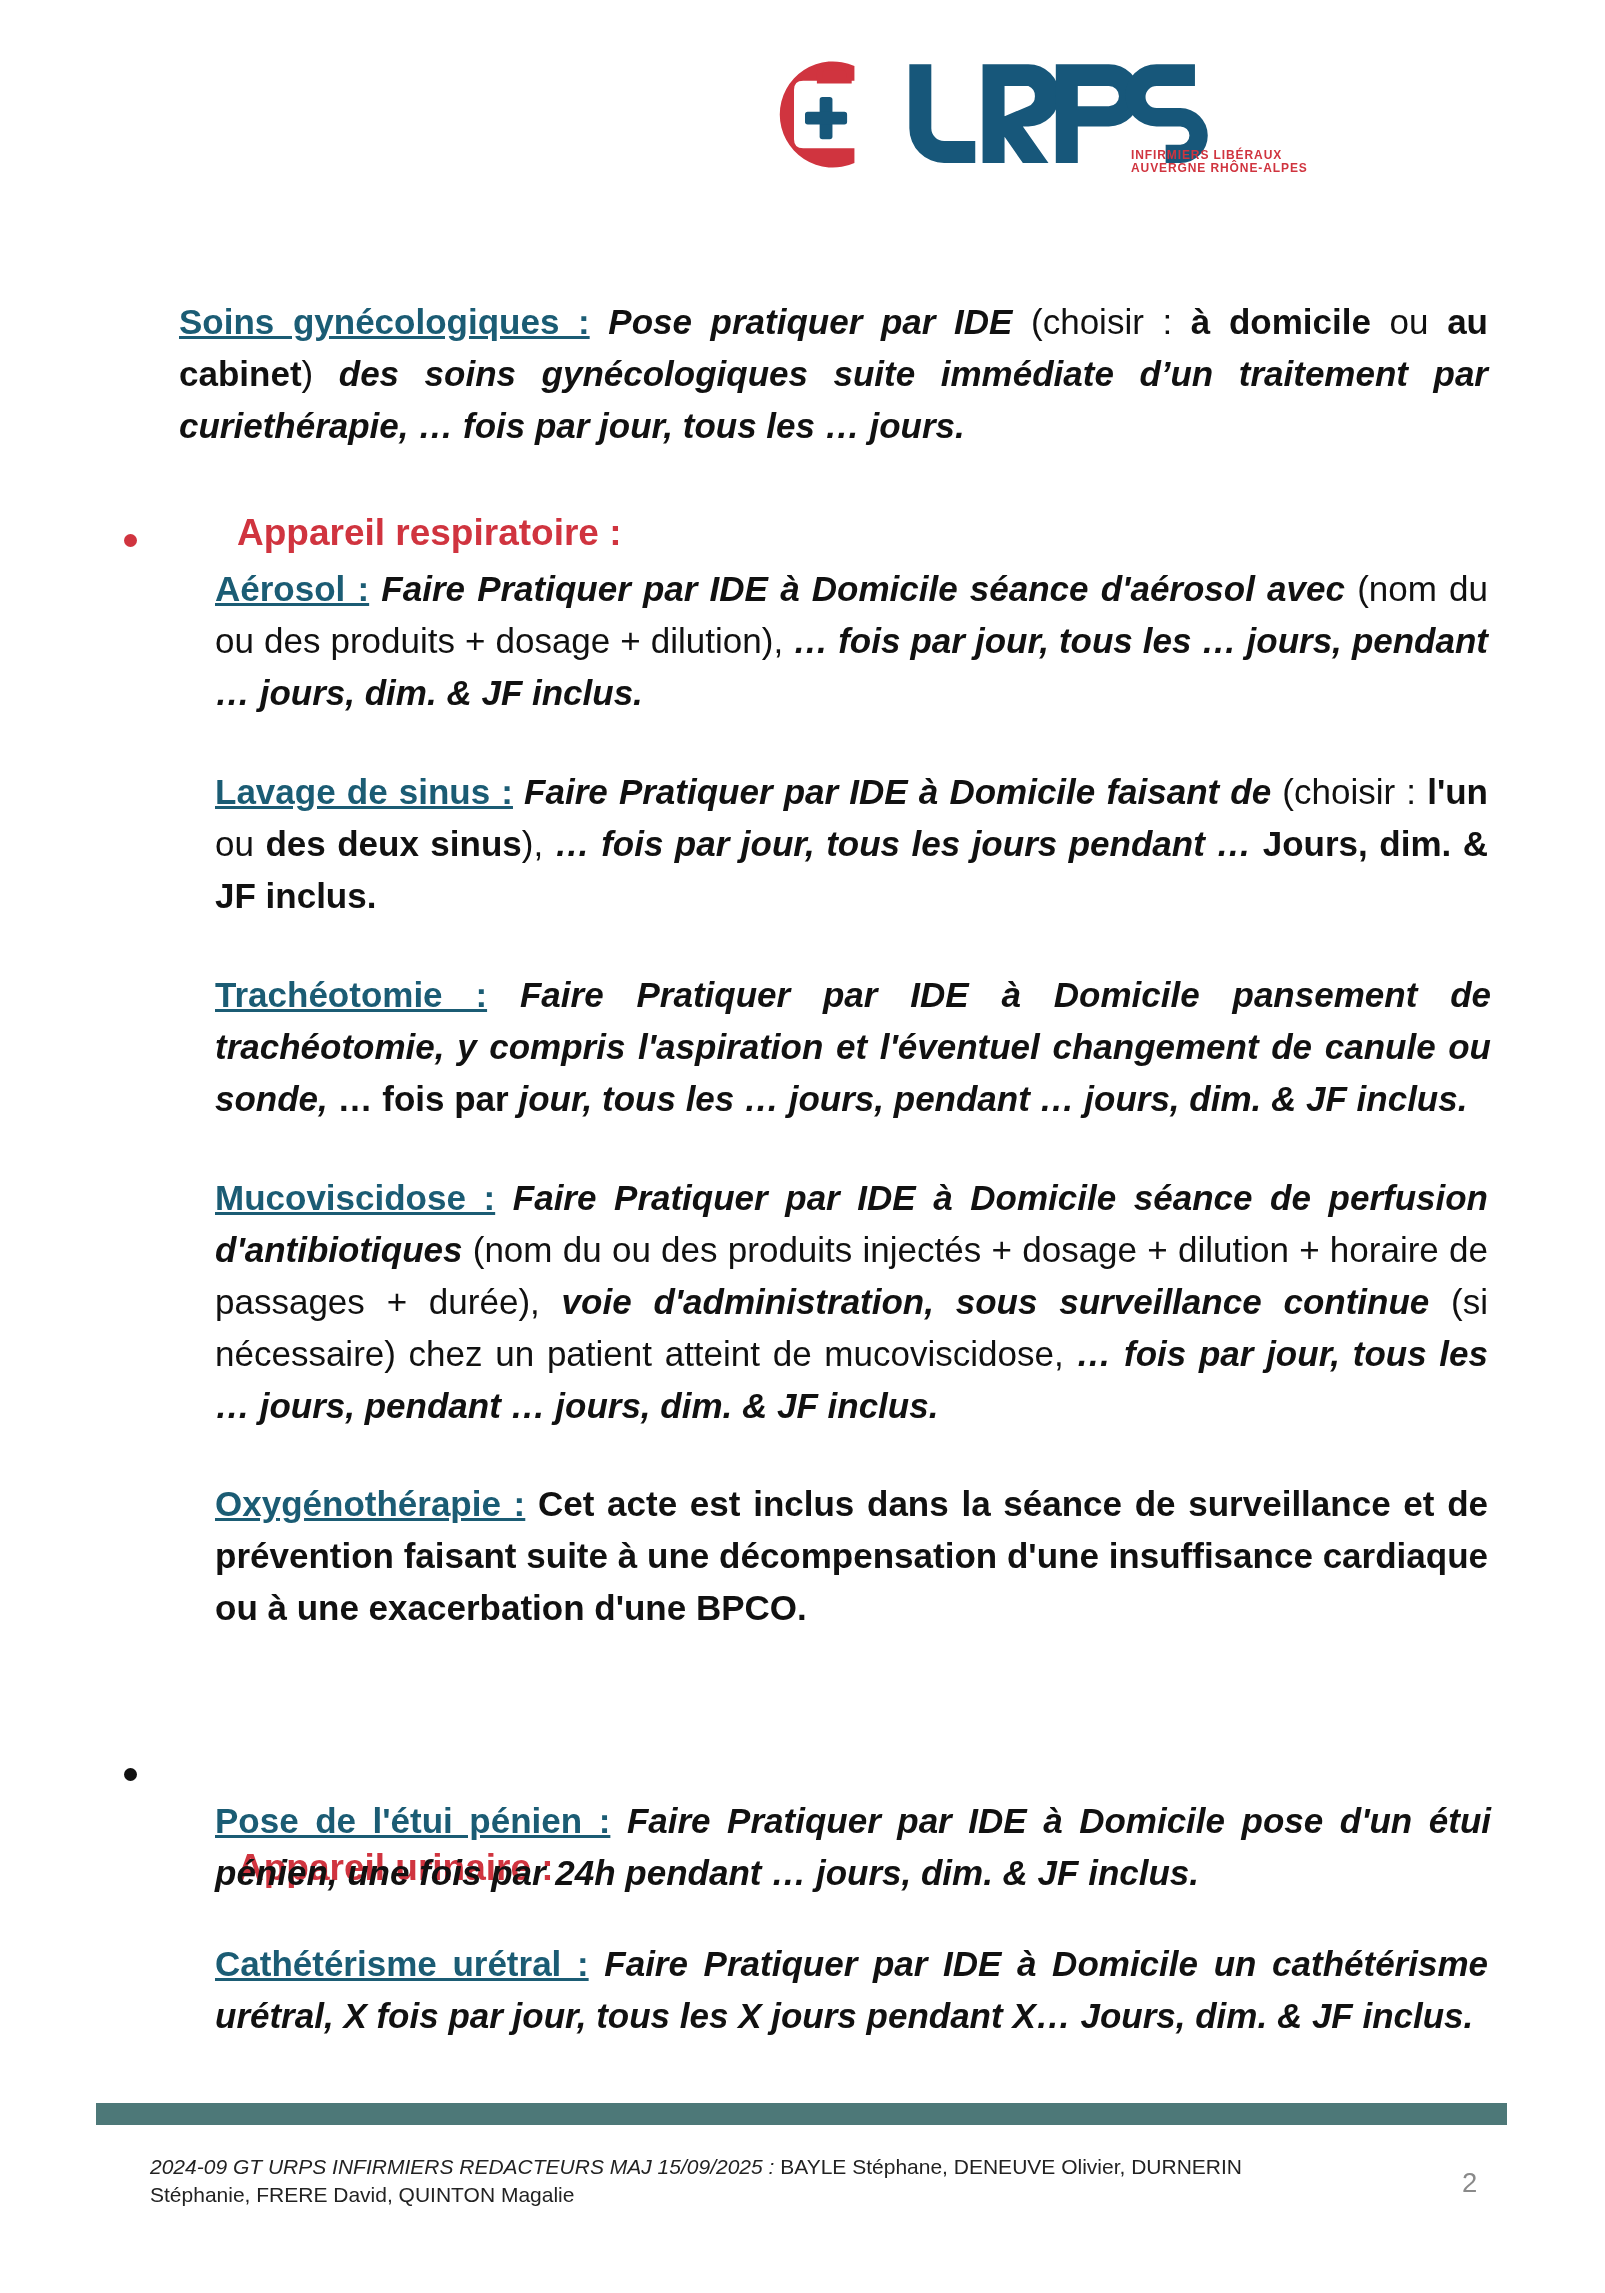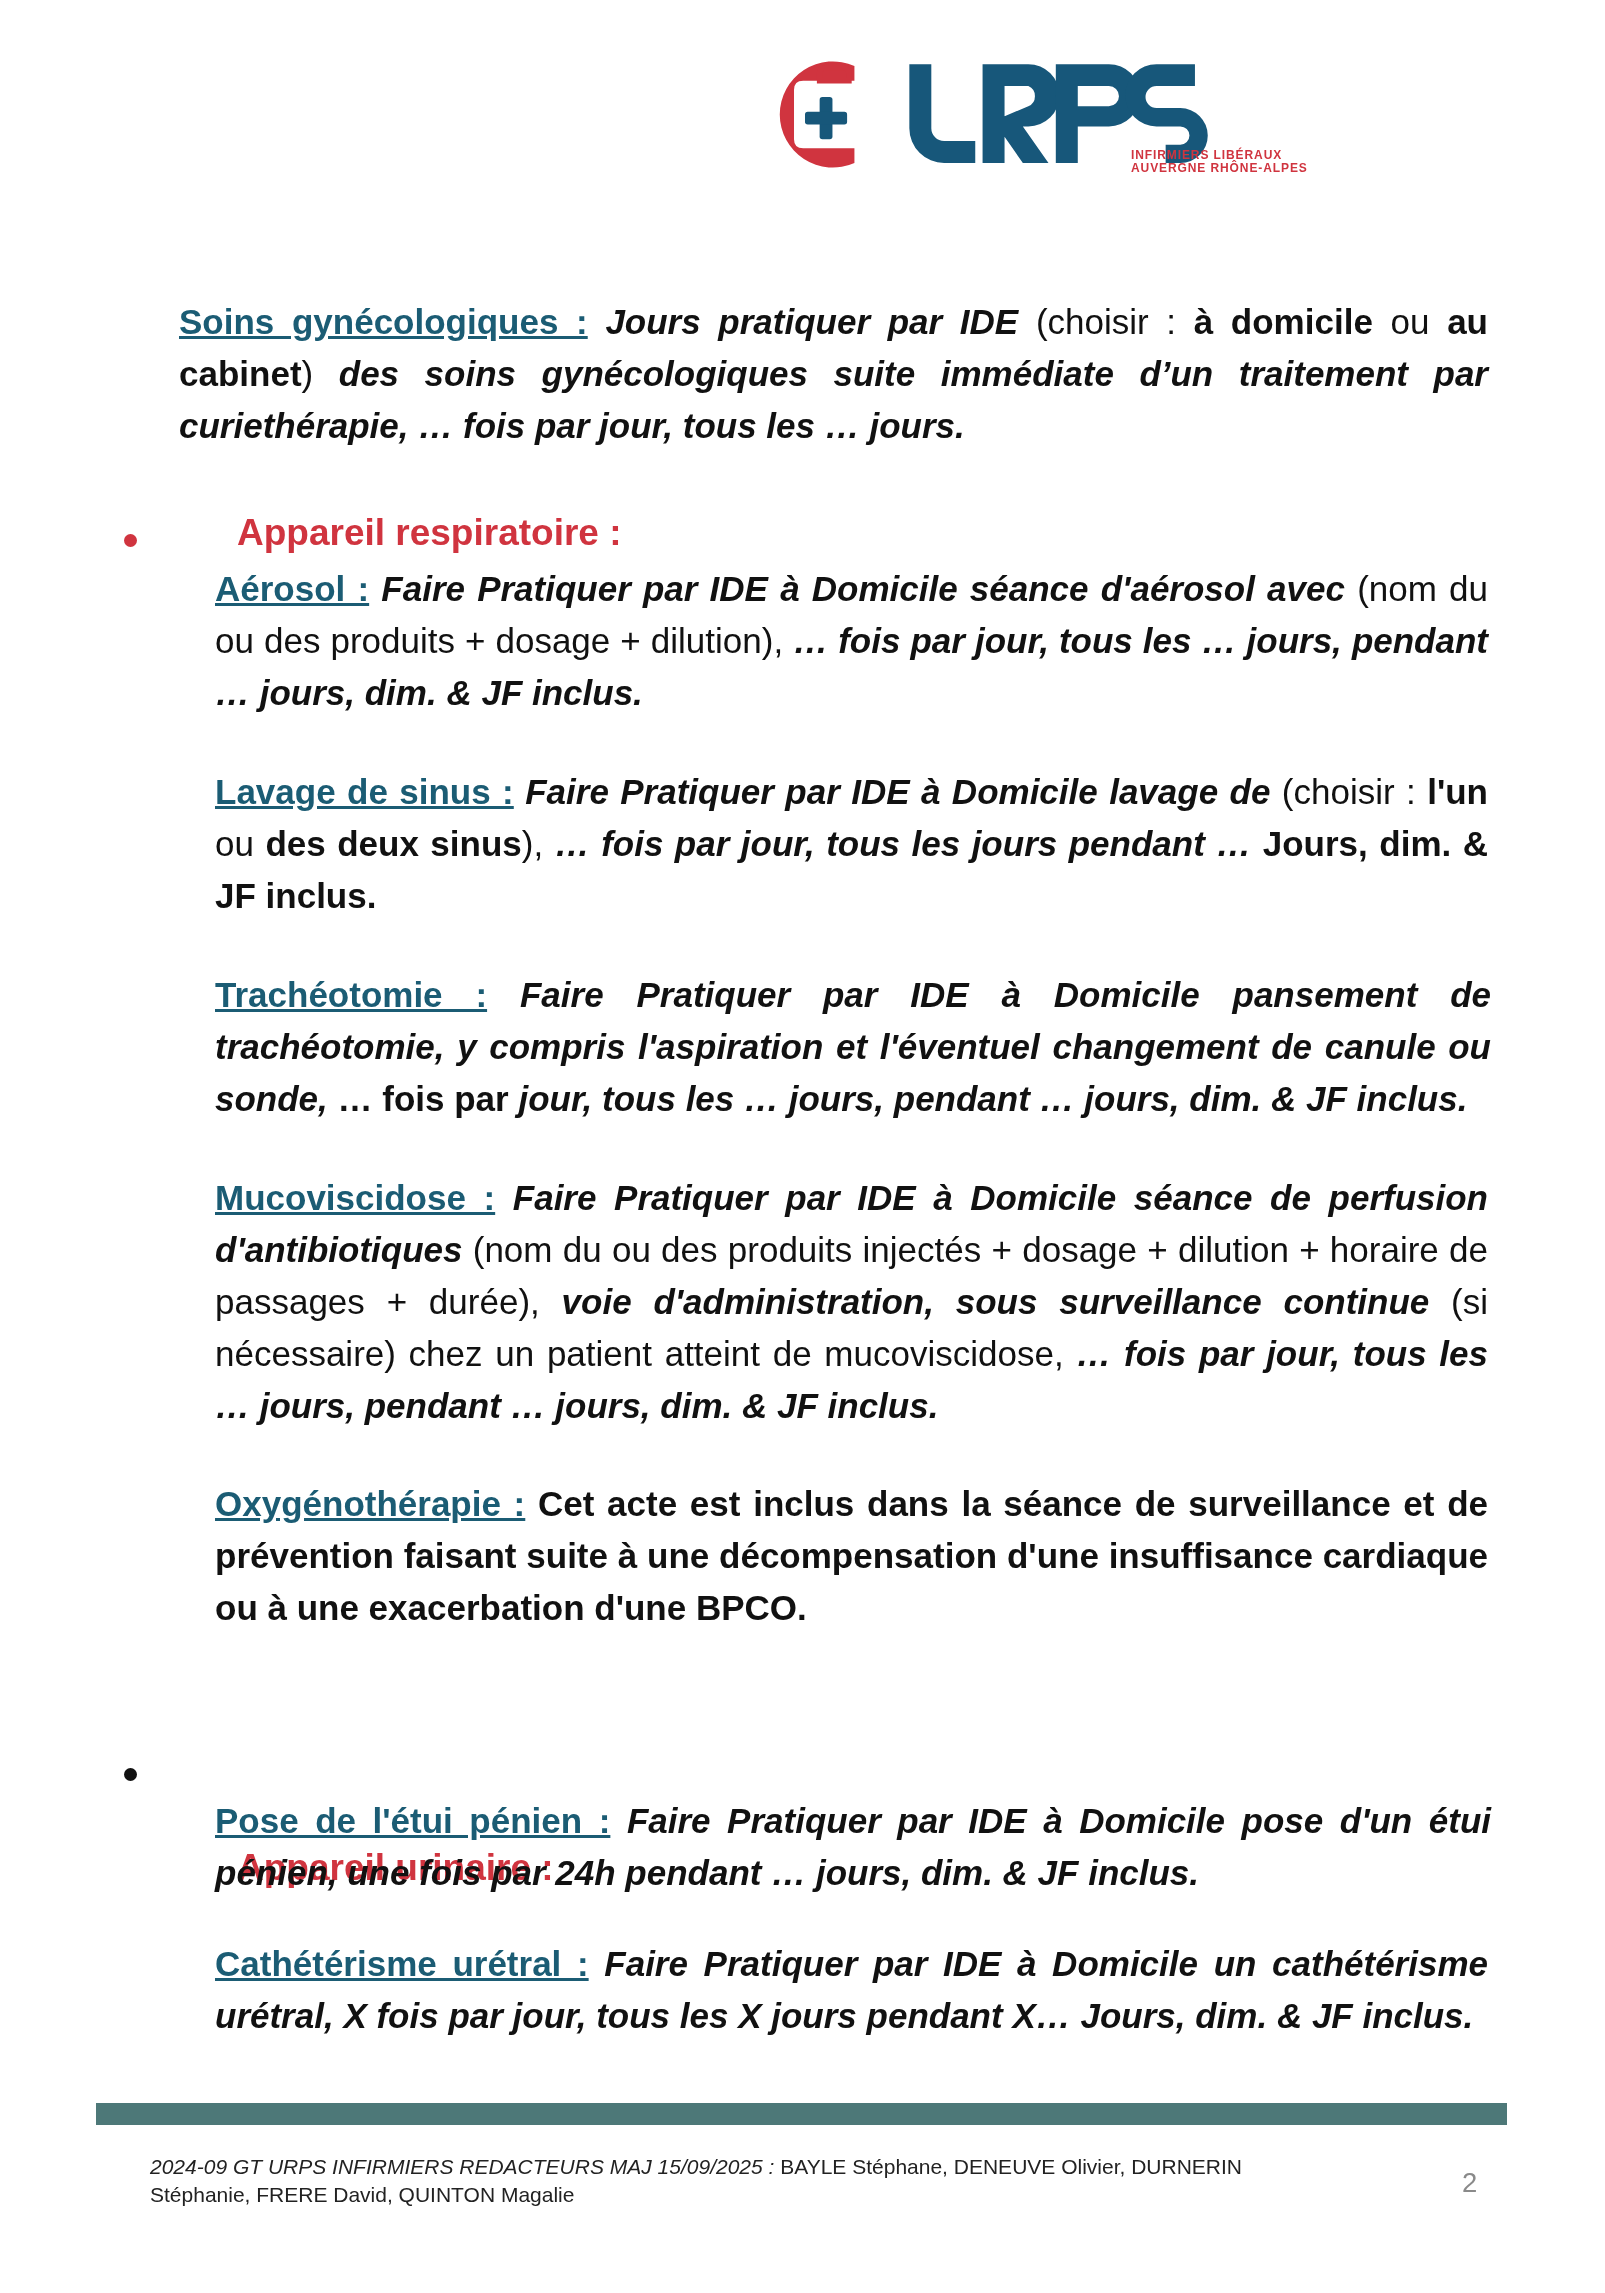--- a/index.html
+++ b/index.html
@@ -39,41 +39,41 @@
     <path d="M320,10 L378,10 A34,34 0 0,1 378,78 L344,78 L344,118 L320,118 Z M344,34 L344,56 L378,56 A11,11 0 0,0 378,34 Z" fill="#17577a" fill-rule="evenodd"></path>
 
     <path d="M472,10 L430,10 A34,34 0 0,0 430,78 L456,78 A10,10 0 0,1 456,98 L440,98 L440,118 L456,118 A30,30 0 0,0 456,58 L430,58 A12,12 0 0,1 430,34 L472,34 Z" fill="#17577a"></path>
   </svg>
   <div class="logo-sub" style="top:94px;">INFIRMIERS LIBÉRAUX</div>
   <div class="logo-sub" style="top:107px;">AUVERGNE RHÔNE-ALPES</div>
 </div>
 
 <div class="para" style="left:179px; top:296px; width:1309px;">
   <span class="kw">Soins gynécologiques :</span>
-  <span class="bi">Jours pratiquer par IDE</span>
+  <span class="bi">Pose pratiquer par IDE</span>
   <span>(choisir :</span>
   <span class="b">à domicile</span>
   <span>ou</span>
   <span class="b">au cabinet</span><span>)</span>
   <span class="bi">des soins gynécologiques suite immédiate d’un traitement par curiethérapie, … fois par jour, tous les … jours.</span>
 </div>
 
 <div class="bullet" style="left:124px; top:534px; background:#d0343f;"></div>
 <div class="section" style="top:512px; left:189px;">Appareil respiratoire :</div>
 
 <div class="para" style="left:215px; top:563px; width:1273px;">
   <span class="kw">Aérosol :</span>
   <span class="bi">Faire Pratiquer par IDE à Domicile séance d'aérosol avec</span>
   <span>(nom du ou des produits + dosage + dilution),</span>
   <span class="bi">… fois par jour, tous les … jours, pendant … jours, dim. &amp; JF inclus.</span>
 </div>
 
 <div class="para" style="left:215px; top:766px; width:1273px;">
   <span class="kw">Lavage de sinus :</span>
-  <span class="bi">Faire Pratiquer par IDE à Domicile lavage de</span>
+  <span class="bi">Faire Pratiquer par IDE à Domicile faisant de</span>
   <span>(choisir :</span>
   <span class="b">l'un</span>
   <span>ou</span>
   <span class="b">des deux sinus</span><span>),</span>
   <span class="bi">… fois par jour, tous les jours pendant …</span>
   <span class="b">Jours, dim. &amp; JF inclus.</span>
 </div>
 
 <div class="para" style="left:215px; top:969px; width:1276px;">
   <span class="kw">Trachéotomie :</span>

